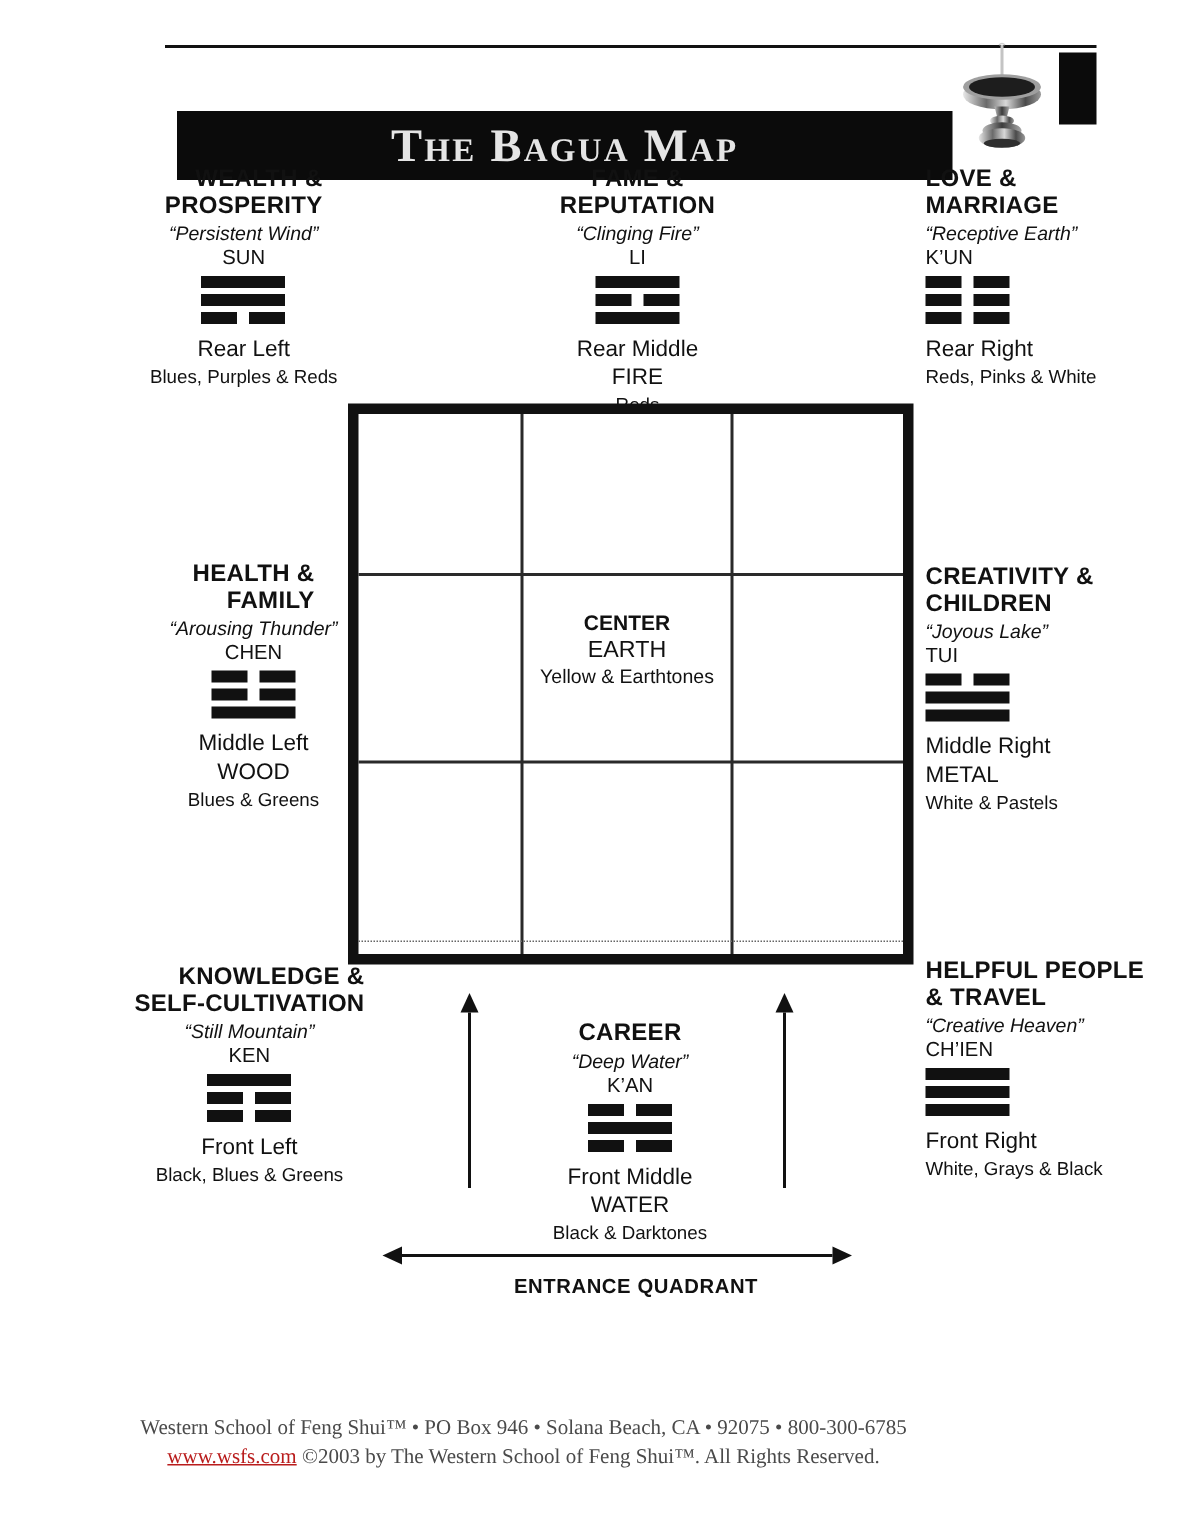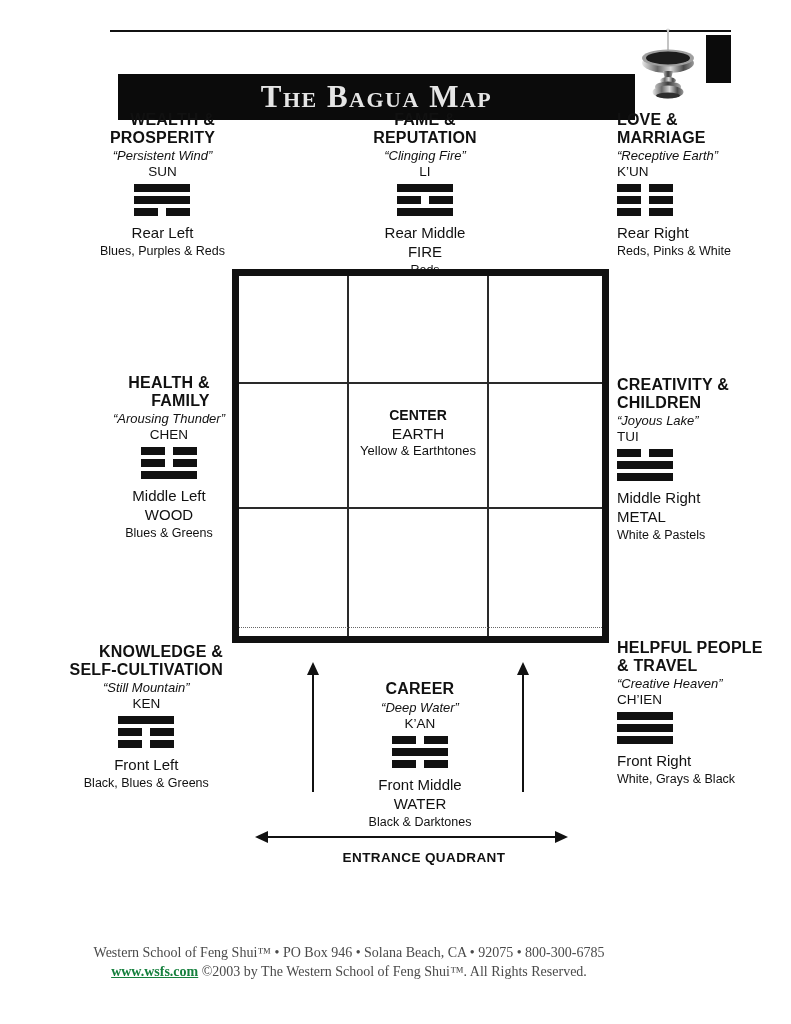--- a/index.html
+++ b/index.html
@@ -66,21 +66,21 @@
   #h-arrow .head-l { width: 0; height: 0; border-top: 6px solid transparent; border-bottom: 6px solid transparent; border-right: 13px solid #111; }
   #h-arrow .shaft  { flex: 1; height: 2px; background: #111; }
   #h-arrow .head-r { width: 0; height: 0; border-top: 6px solid transparent; border-bottom: 6px solid transparent; border-left: 13px solid #111; }
 
   #entrance-label { position: absolute; left: 274px; top: 850px; width: 300px; text-align: center;
                     font-weight: bold; font-size: 13.5px; letter-spacing: 0.4px; }
 
   
   #footer { position: absolute; left: 0; top: 943px; width: 698px; text-align: center;
             font-family: "Liberation Serif", serif; font-size: 14px; color: #4a4a4a; line-height: 19px; }
-  #footer a { color: #15803d; text-decoration: underline; cursor: pointer; font-weight: bold; }
+  #footer a { color: #b91c1c; text-decoration: underline; cursor: pointer; }
 </style>
 </head>
 <body>
 
 <div id="page">
 
   <div id="top-rule"></div>
   <div id="banner">
     <div class="title">The Bagua Map</div>
   </div>
@@ -215,21 +215,21 @@
     <div class="gline" id="hline1"></div>
     <div class="gline" id="hline2"></div>
     <div id="dotline"></div>
     <div id="center-cell">
       <div class="c-title">CENTER</div>
       <div class="c-elem">EARTH</div>
       <div class="c-colors">Yellow &amp; Earthtones</div>
     </div>
   </div>
 
-  <div class="section align-right" style="top:643px; right:568px;">
+  <div class="section align-right" style="top:643px; right:548px;">
     <div class="sec-title">KNOWLEDGE &amp;
 SELF-CULTIVATION</div>
     <div class="sec-quote">“Still Mountain”</div>
     <div class="sec-tname">KEN</div>
     <div class="trigram">
         <div class="tri-line solid"></div>
         <div class="tri-line broken">
           <span></span>
           <span></span>
         </div>

